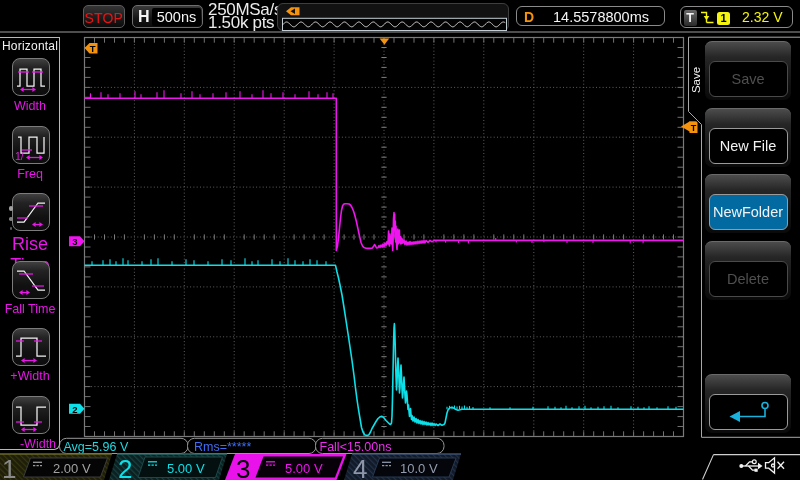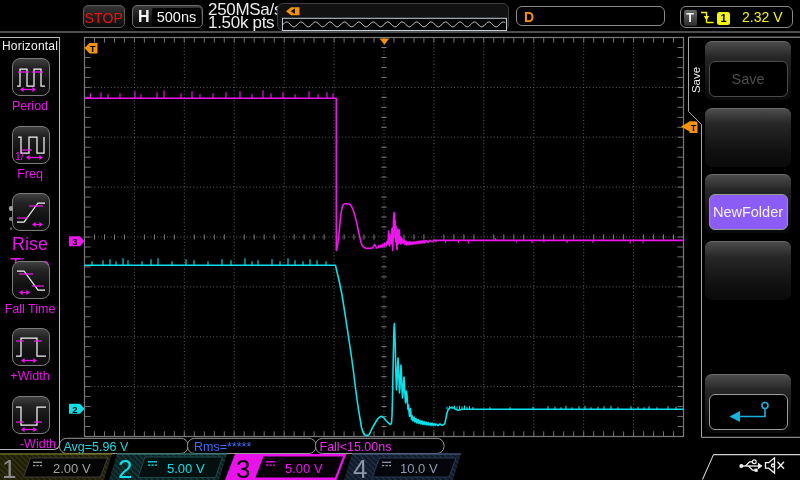--- a/index.html
+++ b/index.html
@@ -502,20 +502,21 @@
     <div style="position:absolute;left:208px;top:2.5px;font-size:17px;letter-spacing:-0.3px;line-height:13.8px;color:#ececec">250MSa/s<br>1.50k pts</div>
     <div style="position:absolute;left:277px;top:2.5px;width:232px;height:28px;border:1px solid #3e3e3e;border-radius:6px;background:#121212"></div>
     <svg width="800" height="34" viewBox="0 0 800 34" style="position:absolute;left:0;top:0">
       <polygon points="286,11.3 291,7.3 299.5,7.3 299.5,15.3 291,15.3" fill="#f5930f"></polygon>
       <polygon points="290.5,11.3 295,8.6 295,14" fill="#101010"></polygon>
       <rect x="282.5" y="18.3" width="224" height="12.2" fill="#030303" stroke="#c2cdd4" stroke-width="1"></rect>
       <path d="M283,24.4L283.4,24L283.7,23.7L284.1,23.3L284.4,23L284.8,22.7L285.1,22.5L285.4,22.3L285.8,22.1L286.1,22L286.5,22L286.9,22L287.2,22.1L287.6,22.2L287.9,22.4L288.2,22.6L288.6,22.8L288.9,23.1L289.3,23.5L289.6,23.8L290,24.2L290.4,24.5L290.7,24.9L291.1,25.2L291.4,25.6L291.8,25.9L292.1,26.1L292.4,26.4L292.8,26.6L293.1,26.7L293.5,26.8L293.9,26.8L294.2,26.8L294.6,26.7L294.9,26.5L295.2,26.4L295.6,26.1L295.9,25.9L296.3,25.6L296.6,25.2L297,24.9L297.3,24.5L297.7,24.1L298.1,23.8L298.4,23.4L298.8,23.1L299.1,22.8L299.4,22.6L299.8,22.4L300.1,22.2L300.5,22.1L300.9,22L301.2,22L301.6,22.1L301.9,22.2L302.2,22.3L302.6,22.5L302.9,22.8L303.3,23L303.7,23.4L304,23.7L304.4,24.1L304.7,24.4L305.1,24.8L305.4,25.1L305.8,25.5L306.1,25.8L306.5,26.1L306.8,26.3L307.2,26.5L307.5,26.7L307.9,26.8L308.2,26.8L308.6,26.8L308.9,26.7L309.3,26.6L309.6,26.4L310,26.2L310.3,25.9L310.7,25.6L311,25.3L311.4,25L311.7,24.6L312.1,24.2L312.4,23.9L312.8,23.5L313.1,23.2L313.5,22.9L313.8,22.6L314.2,22.4L314.5,22.2L314.9,22.1L315.2,22L315.6,22L315.9,22L316.3,22.1L316.6,22.3L317,22.5L317.3,22.7L317.7,23L318,23.3L318.4,23.6L318.7,24L319.1,24.3L319.4,24.7L319.8,25L320.1,25.4L320.5,25.7L320.8,26L321.2,26.3L321.5,26.5L321.9,26.6L322.2,26.7L322.6,26.8L322.9,26.8L323.3,26.7L323.6,26.6L324,26.5L324.3,26.3L324.7,26L325,25.7L325.4,25.4L325.7,25.1L326.1,24.7L326.4,24.3L326.8,24L327.1,23.6L327.5,23.3L327.8,23L328.2,22.7L328.5,22.5L328.9,22.3L329.2,22.1L329.6,22L329.9,22L330.3,22L330.6,22.1L331,22.2L331.3,22.4L331.7,22.6L332,22.9L332.4,23.2L332.7,23.5L333.1,23.9L333.4,24.2L333.8,24.6L334.1,24.9L334.5,25.3L334.8,25.6L335.2,25.9L335.5,26.2L335.9,26.4L336.2,26.6L336.6,26.7L336.9,26.8L337.3,26.8L337.6,26.8L338,26.7L338.3,26.5L338.7,26.3L339,26.1L339.4,25.8L339.7,25.5L340.1,25.2L340.4,24.8L340.8,24.5L341.1,24.1L341.5,23.7L341.8,23.4L342.2,23.1L342.5,22.8L342.9,22.5L343.2,22.3L343.6,22.2L343.9,22.1L344.3,22L344.6,22L345,22.1L345.3,22.2L345.7,22.3L346,22.5L346.4,22.8L346.7,23.1L347.1,23.4L347.4,23.8L347.8,24.1L348.1,24.5L348.5,24.8L348.8,25.2L349.2,25.5L349.5,25.8L349.9,26.1L350.2,26.3L350.6,26.5L350.9,26.7L351.3,26.8L351.6,26.8L352,26.8L352.3,26.7L352.7,26.6L353,26.4L353.4,26.2L353.7,25.9L354.1,25.6L354.4,25.3L354.8,24.9L355.1,24.6L355.5,24.2L355.8,23.8L356.2,23.5L356.5,23.2L356.9,22.9L357.2,22.6L357.6,22.4L357.9,22.2L358.2,22.1L358.6,22L358.9,22L359.3,22L359.6,22.1L360,22.3L360.3,22.5L360.7,22.7L361,23L361.4,23.3L361.7,23.7L362.1,24L362.4,24.4L362.8,24.7L363.1,25.1L363.5,25.4L363.8,25.8L364.2,26L364.5,26.3L364.9,26.5L365.2,26.6L365.6,26.7L365.9,26.8L366.3,26.8L366.6,26.7L367,26.6L367.3,26.4L367.7,26.2L368,26L368.4,25.7L368.7,25.4L369.1,25L369.4,24.7L369.8,24.3L370.1,23.9L370.5,23.6L370.8,23.2L371.2,22.9L371.5,22.7L371.9,22.4L372.2,22.3L372.6,22.1L372.9,22L373.3,22L373.6,22L374,22.1L374.3,22.2L374.7,22.4L375,22.7L375.4,22.9L375.7,23.2L376.1,23.6L376.4,23.9L376.8,24.3L377.1,24.6L377.5,25L377.8,25.3L378.2,25.7L378.5,26L378.9,26.2L379.2,26.4L379.6,26.6L379.9,26.7L380.3,26.8L380.6,26.8L381,26.8L381.3,26.7L381.7,26.5L382,26.3L382.4,26.1L382.7,25.8L383.1,25.5L383.4,25.1L383.8,24.8L384.1,24.4L384.5,24L384.8,23.7L385.2,23.3L385.5,23L385.9,22.7L386.2,22.5L386.6,22.3L386.9,22.1L387.3,22L387.6,22L388,22L388.3,22.1L388.7,22.2L389,22.4L389.4,22.6L389.7,22.8L390.1,23.1L390.4,23.5L390.8,23.8L391.1,24.2L391.5,24.5L391.8,24.9L392.2,25.2L392.5,25.6L392.9,25.9L393.2,26.1L393.6,26.4L393.9,26.6L394.3,26.7L394.6,26.8L395,26.8L395.3,26.8L395.7,26.7L396,26.5L396.4,26.4L396.7,26.1L397.1,25.9L397.4,25.6L397.8,25.2L398.1,24.9L398.5,24.5L398.8,24.1L399.2,23.8L399.5,23.4L399.9,23.1L400.2,22.8L400.6,22.6L400.9,22.4L401.3,22.2L401.6,22.1L402,22L402.3,22L402.7,22.1L403,22.2L403.4,22.3L403.7,22.5L404.1,22.8L404.4,23L404.8,23.4L405.1,23.7L405.5,24.1L405.8,24.4L406.2,24.8L406.5,25.1L406.9,25.5L407.2,25.8L407.6,26.1L407.9,26.3L408.3,26.5L408.6,26.7L409,26.8L409.3,26.8L409.7,26.8L410,26.7L410.4,26.6L410.7,26.4L411.1,26.2L411.4,25.9L411.8,25.6L412.1,25.3L412.5,25L412.8,24.6L413.2,24.2L413.5,23.9L413.9,23.5L414.2,23.2L414.6,22.9L414.9,22.6L415.3,22.4L415.6,22.2L416,22.1L416.3,22L416.7,22L417,22L417.4,22.1L417.7,22.3L418.1,22.5L418.4,22.7L418.8,23L419.1,23.3L419.5,23.6L419.8,24L420.2,24.3L420.5,24.7L420.9,25L421.2,25.4L421.6,25.7L421.9,26L422.3,26.3L422.6,26.5L423,26.6L423.3,26.7L423.7,26.8L424,26.8L424.4,26.7L424.7,26.6L425.1,26.5L425.4,26.3L425.8,26L426.1,25.7L426.5,25.4L426.8,25.1L427.2,24.7L427.5,24.3L427.9,24L428.2,23.6L428.6,23.3L428.9,23L429.3,22.7L429.6,22.5L430,22.3L430.3,22.1L430.7,22L431,22L431.4,22L431.7,22.1L432.1,22.2L432.4,22.4L432.8,22.6L433.1,22.9L433.5,23.2L433.8,23.5L434.2,23.9L434.5,24.2L434.9,24.6L435.2,24.9L435.6,25.3L435.9,25.6L436.3,25.9L436.6,26.2L437,26.4L437.3,26.6L437.7,26.7L438,26.8L438.4,26.8L438.7,26.8L439.1,26.7L439.4,26.5L439.8,26.3L440.1,26.1L440.5,25.8L440.8,25.5L441.2,25.2L441.5,24.8L441.9,24.5L442.2,24.1L442.6,23.7L442.9,23.4L443.3,23.1L443.6,22.8L444,22.5L444.3,22.3L444.7,22.2L445,22.1L445.4,22L445.7,22L446.1,22.1L446.4,22.2L446.8,22.3L447.1,22.5L447.5,22.8L447.8,23.1L448.2,23.4L448.5,23.8L448.9,24.1L449.2,24.5L449.6,24.8L449.9,25.2L450.3,25.5L450.6,25.8L451,26.1L451.3,26.3L451.7,26.5L452,26.7L452.4,26.8L452.7,26.8L453.1,26.8L453.4,26.7L453.8,26.6L454.1,26.4L454.5,26.2L454.8,25.9L455.2,25.6L455.5,25.3L455.9,24.9L456.2,24.6L456.6,24.2L456.9,23.8L457.3,23.5L457.6,23.2L458,22.9L458.3,22.6L458.7,22.4L459,22.2L459.4,22.1L459.7,22L460.1,22L460.4,22L460.8,22.1L461.1,22.3L461.5,22.5L461.8,22.7L462.2,23L462.5,23.3L462.9,23.7L463.2,24L463.6,24.4L463.9,24.7L464.3,25.1L464.6,25.4L465,25.8L465.3,26L465.7,26.3L466,26.5L466.4,26.6L466.7,26.7L467.1,26.8L467.4,26.8L467.8,26.7L468.1,26.6L468.5,26.4L468.8,26.2L469.2,26L469.5,25.7L469.9,25.4L470.2,25L470.6,24.7L470.9,24.3L471.3,23.9L471.6,23.6L472,23.2L472.3,22.9L472.7,22.7L473,22.4L473.4,22.3L473.7,22.1L474.1,22L474.4,22L474.8,22L475.1,22.1L475.5,22.2L475.8,22.4L476.2,22.7L476.5,22.9L476.9,23.2L477.2,23.6L477.6,23.9L477.9,24.3L478.3,24.6L478.6,25L479,25.3L479.3,25.7L479.7,26L480,26.2L480.4,26.4L480.7,26.6L481.1,26.7L481.4,26.8L481.8,26.8L482.1,26.8L482.5,26.7L482.8,26.5L483.2,26.3L483.5,26.1L483.9,25.8L484.2,25.5L484.6,25.1L484.9,24.8L485.3,24.4L485.6,24L486,23.7L486.3,23.3L486.7,23L487,22.7L487.4,22.5L487.7,22.3L488.1,22.1L488.4,22L488.8,22L489.1,22L489.5,22.1L489.8,22.2L490.2,22.4L490.5,22.6L490.9,22.8L491.2,23.1L491.6,23.5L491.9,23.8L492.3,24.2L492.6,24.5L493,24.9L493.3,25.2L493.7,25.6L494,25.9L494.4,26.1L494.7,26.4L495.1,26.6L495.4,26.7L495.8,26.8L496.1,26.8L496.5,26.8L496.8,26.7L497.2,26.5L497.5,26.4L497.9,26.1L498.2,25.9L498.6,25.6L498.9,25.2L499.3,24.9L499.6,24.5L500,24.1L500.3,23.8L500.7,23.4L501,23.1L501.4,22.8L501.7,22.6L502.1,22.4L502.4,22.2L502.8,22.1L503.1,22L503.5,22L503.8,22.1L504.2,22.2L504.5,22.3L504.9,22.5" fill="none" stroke="#e8e8e8" stroke-width="0.95" stroke-linejoin="round" stroke-linecap="round"></path>
     </svg>
     <div style="position:absolute;left:516px;top:6px;width:149px;height:20px;border:1px solid #8a8a8a;border-radius:6px;background:#000">
       <div style="position:absolute;left:7px;top:0;line-height:20px;font-size:14px;font-weight:bold;color:#f5930f">D</div>
+      <div style="position:absolute;left:24px;top:0;width:120px;text-align:center;line-height:20px;font-size:14.5px;color:#f4f4f4">14.5578800ms</div>
     </div>
     <div style="position:absolute;left:680px;top:6px;width:113px;height:22px;border:1px solid #8a8a8a;border-radius:6px;background:#000">
       <div style="position:absolute;left:2.5px;top:2.5px;width:13px;height:16px;background:linear-gradient(180deg,#6a6a6a,#2a2a2a);border-radius:2px;text-align:center;line-height:16px;font-size:12.5px;font-weight:bold;color:#f4f4f4">T</div>
       <svg width="16" height="16" viewBox="0 0 16 16" style="position:absolute;left:19px;top:3px">
         <path d="M1,2.5 H6.5 V12.5 M6.5,12.5 H13.5" fill="none" stroke="#f4f410" stroke-width="1.4"></path>
         <polygon points="3.7,6 9.3,6 6.5,10.2" fill="#f4f410"></polygon>
       </svg>
       <div style="position:absolute;left:36px;top:5px;width:13px;height:12.5px;background:#f4f410;border-radius:2.5px;text-align:center;line-height:12.5px;font-size:11px;font-weight:bold;color:#000">1</div>
       <div style="position:absolute;left:61px;top:0;line-height:21px;font-size:14px;color:#f4f410">2.32 V</div>
     </div>
@@ -525,21 +526,21 @@
     <div style="position:absolute;left:11.5px;top:58px;width:38px;height:38px;border:1px solid #7c7c7c;border-radius:8px;background:linear-gradient(180deg,#404040,#232323 24%,#111111 65%,#0d0d0d)">
       <svg width="40" height="40" viewBox="0 0 40 40" style="position:absolute;left:-1px;top:-1px">
         <path d="M5,28 H8 V11 H15 V28 H22 V11 H29 V28 H33" fill="none" stroke="#f4f4f4" stroke-width="1.25"></path>
         <line x1="6" y1="14" x2="17" y2="14" stroke="#e816e8" stroke-width="1.25"></line>
         <line x1="20" y1="14" x2="31" y2="14" stroke="#e816e8" stroke-width="1.25"></line>
         <line x1="10" y1="31.5" x2="22" y2="31.5" stroke="#e816e8" stroke-width="1.25"></line>
         <polygon points="8,31.5 11.6,29.0 11.6,34.0" fill="#e816e8"></polygon>
         <polygon points="24,31.5 20.4,29.0 20.4,34.0" fill="#e816e8"></polygon>
       </svg>
     </div>
-    <div style="position:absolute;left:0;top:99px;width:60px;text-align:center;color:#e816e8;font-size:12.5px">Period</div>
+    <div style="position:absolute;left:0;top:99px;width:60px;text-align:center;color:#e816e8;font-size:12.5px">Width</div>
     <div style="position:absolute;left:11.5px;top:125.5px;width:38px;height:38px;border:1px solid #7c7c7c;border-radius:8px;background:linear-gradient(180deg,#404040,#232323 24%,#111111 65%,#0d0d0d)">
       <svg width="40" height="40" viewBox="0 0 40 40" style="position:absolute;left:-1px;top:-1px">
         <path d="M6,11 H9 V27 H17 V11 H25 V27 H32 V11" fill="none" stroke="#f4f4f4" stroke-width="1.25"></path>
         <line x1="10" y1="24" x2="20" y2="24" stroke="#e816e8" stroke-width="1.25"></line>
         <text x="3" y="33.5" font-size="10.5" fill="#e816e8" font-family="Liberation Sans">1/</text>
         <line x1="16" y1="31.5" x2="29" y2="31.5" stroke="#e816e8" stroke-width="1.25"></line>
         <polygon points="14,31.5 17.6,29.0 17.6,34.0" fill="#e816e8"></polygon>
         <polygon points="31,31.5 27.4,29.0 27.4,34.0" fill="#e816e8"></polygon>
       </svg>
     </div>
@@ -592,23 +593,29 @@
     <div style="position:absolute;left:9px;top:217px;width:3.5px;height:3.5px;border-radius:50%;background:#808080"></div>
     <div style="position:absolute;left:9.5px;top:227px;width:2.6px;height:2.6px;border-radius:50%;background:#5a5a5a"></div>
 <div style="position:absolute;left:690px;top:63px;width:12px;height:34px">
       <div style="position:absolute;left:-11px;top:11px;transform:rotate(-90deg);color:#f2f2f2;font-size:11.5px;width:34px;text-align:center">Save</div>
     </div>
     <div style="position:absolute;left:705px;top:41px;width:85.5px;height:59px;border-radius:7px;background:linear-gradient(180deg,#4c4c4c,#262626 26%,#101010 75%,#0a0a0a);border-top:1px solid #6a6a6a"></div>
     <div style="position:absolute;left:708.5px;top:61px;width:79px;height:36px;border:1px solid #4a4a4a;border-radius:6px;background:#000;overflow:hidden">
       <div style="width:100%;text-align:center;line-height:35px;font-size:14.5px;color:#4f4f4f;white-space:nowrap">Save</div>
     </div>
     <div style="position:absolute;left:705px;top:107.5px;width:85.5px;height:59px;border-radius:7px;background:linear-gradient(180deg,#4c4c4c,#262626 26%,#101010 75%,#0a0a0a);border-top:1px solid #6a6a6a"></div>
+    <div style="position:absolute;left:708.5px;top:127.5px;width:79px;height:36px;border:1px solid #9a9a9a;border-radius:6px;background:#000;overflow:hidden">
+      <div style="width:100%;text-align:center;line-height:35px;font-size:14.5px;color:#f2f2f2;white-space:nowrap">New File</div>
+    </div>
     <div style="position:absolute;left:705px;top:174px;width:85.5px;height:59px;border-radius:7px;background:linear-gradient(180deg,#4c4c4c,#262626 26%,#101010 75%,#0a0a0a);border-top:1px solid #6a6a6a"></div>
-    <div style="position:absolute;left:708.5px;top:194px;width:79px;height:36px;border:1px solid #9a9a9a;border-radius:6px;background:#8b5cf6;overflow:hidden">
+    <div style="position:absolute;left:708.5px;top:194px;width:79px;height:36px;border:1px solid #9a9a9a;border-radius:6px;background:#0369a1;overflow:hidden">
       <div style="width:100%;text-align:center;line-height:35px;font-size:14.5px;color:#f2f2f2;white-space:nowrap">NewFolder</div>
     </div>
     <div style="position:absolute;left:705px;top:240.5px;width:85.5px;height:59px;border-radius:7px;background:linear-gradient(180deg,#4c4c4c,#262626 26%,#101010 75%,#0a0a0a);border-top:1px solid #6a6a6a"></div>
+    <div style="position:absolute;left:708.5px;top:260.5px;width:79px;height:36px;border:1px solid #4a4a4a;border-radius:6px;background:#000;overflow:hidden">
+      <div style="width:100%;text-align:center;line-height:35px;font-size:14.5px;color:#4f4f4f;white-space:nowrap">Delete</div>
+    </div>
     <div style="position:absolute;left:705px;top:373.5px;width:85.5px;height:59px;border-radius:7px;background:linear-gradient(180deg,#4c4c4c,#262626 26%,#101010 75%,#0a0a0a);border-top:1px solid #6a6a6a"></div>
     <div style="position:absolute;left:708.5px;top:393.5px;width:79px;height:36px;border:1px solid #9a9a9a;border-radius:6px;background:#000;overflow:hidden"><svg width="79" height="36" viewBox="0 0 79 36">
         <circle cx="55" cy="10.5" r="3" fill="none" stroke="#18b2dc" stroke-width="1.6"></circle>
         <path d="M55,13.5 V21.5 H29" fill="none" stroke="#18b2dc" stroke-width="1.6"></path>
         <polygon points="30,16 30,27 19.5,21.5" fill="#18b2dc"></polygon>
       </svg></div>
 </div>
 </body></html>

